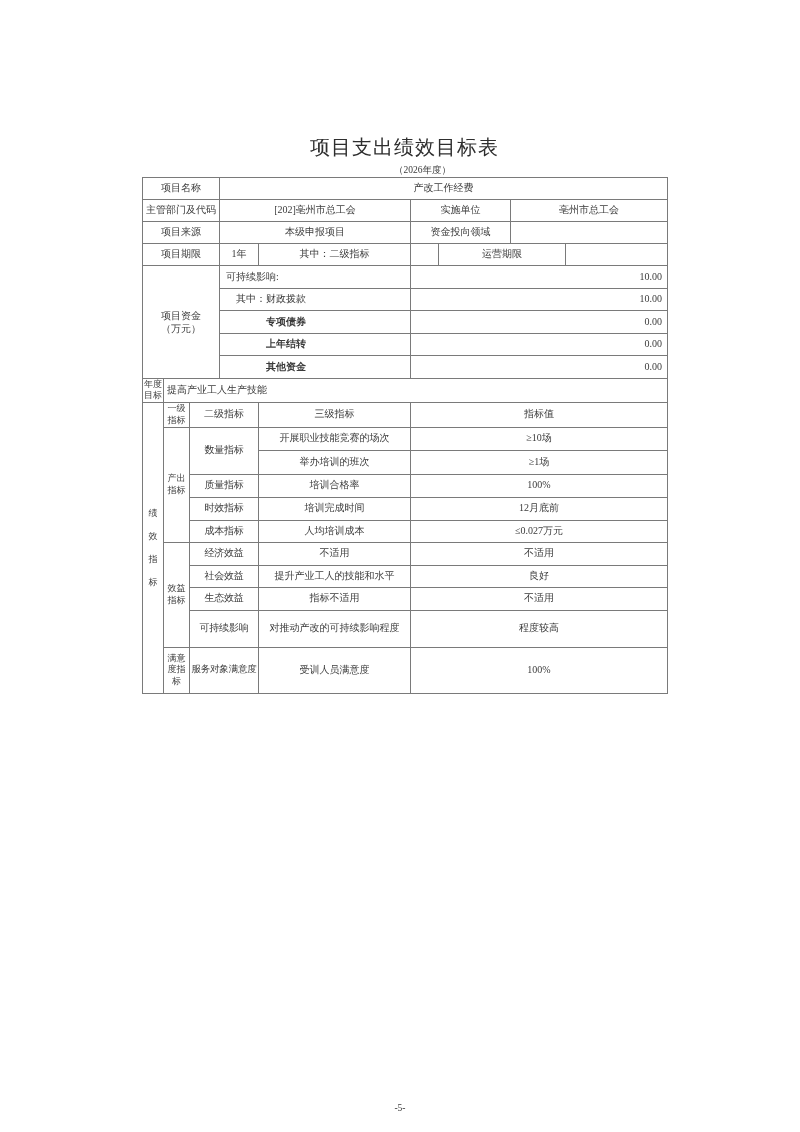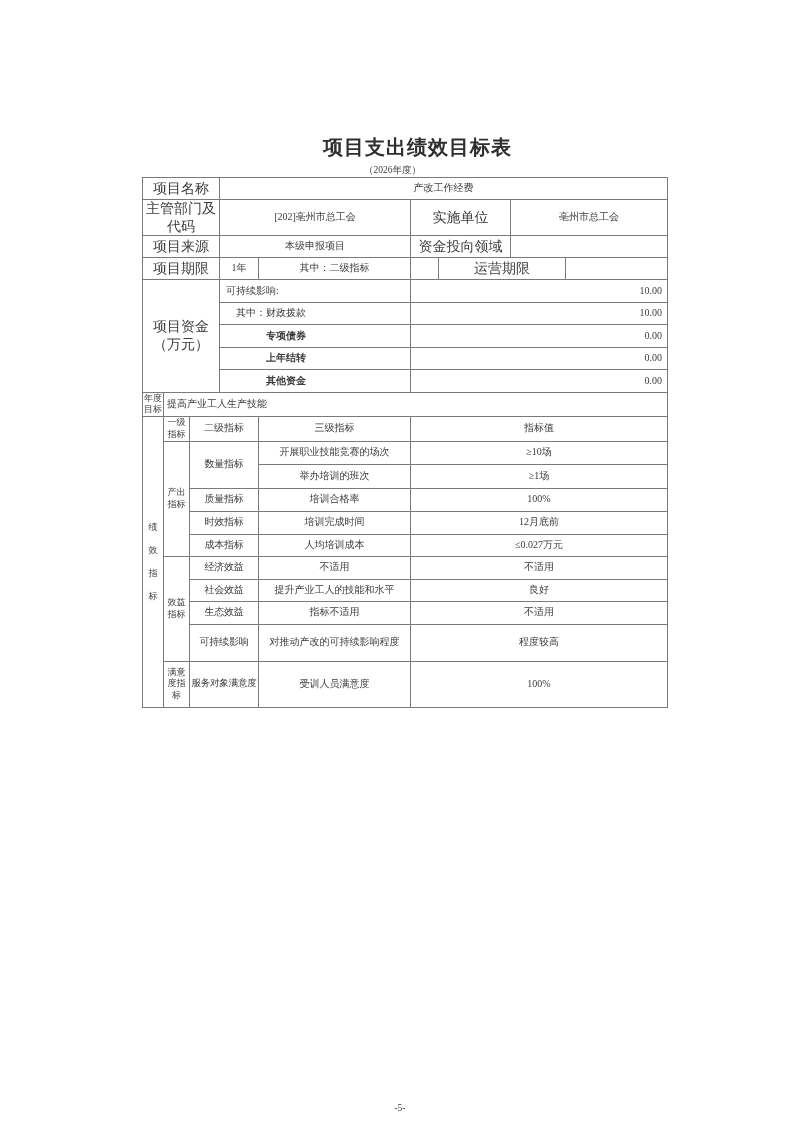--- a/index.html
+++ b/index.html
@@ -2,39 +2,39 @@
 <html><head>
 <meta charset="utf-8">
 <style>
   html,body { margin:0; padding:0; }
   body {
     width:800px; height:1132px; background:#ffffff; position:relative;
     font-family:"Liberation Serif","DejaVu Serif",serif;
     color:#3b3b3b;
   }
   .doc-title {
-    position:absolute; left:155px; top:134px; width:525px;
-    text-align:center; font-size:20px; font-weight:bold; color:#2e2e2e;
+    position:absolute; left:142px; top:134px; width:525px;
+    text-align:center; font-size:20px; font-weight:normal; color:#2e2e2e;
     letter-spacing:1px;
   }
   .doc-subtitle {
-    position:absolute; left:130px; top:164px; width:525px;
+    position:absolute; left:160px; top:164px; width:525px;
     text-align:center; font-size:9.5px; color:#3b3b3b;
   }
   table.doc-table {
     position:absolute; left:142px; top:177px;
     border-collapse:collapse; table-layout:fixed; width:525px;
   }
   td {
     border:1px solid #7a7a7a; box-sizing:border-box;
     font-size:10px; color:#3b3b3b; text-align:center; vertical-align:middle;
     padding:0 1px; overflow:hidden; line-height:1.25;
   }
   td.small { font-size:9px; padding:0; }
-  td.lbl { font-size:14px;margin-top:8px; }
+  td.lbl { font-size:10px;margin-top:8px; }
   td.left { text-align:left; }
   td.num { text-align:right; padding-right:5px;padding-left:48px; }
   td.ind1 { padding-left:6px; }
   td.ind2 { padding-left:16px; }
   td.ind3 { padding-left:46px;font-weight:bold; }
   td.goalval { text-align:left; padding-left:3px; }
   td.pre { white-space:pre-line; line-height:1.3; }
   td.l2cell { white-space:nowrap; letter-spacing:-0.2px; }
   td.fs95 { font-size:9.5px; }
   .vtext { display:inline-block; width:10px; font-size:9px; line-height:23px; }

